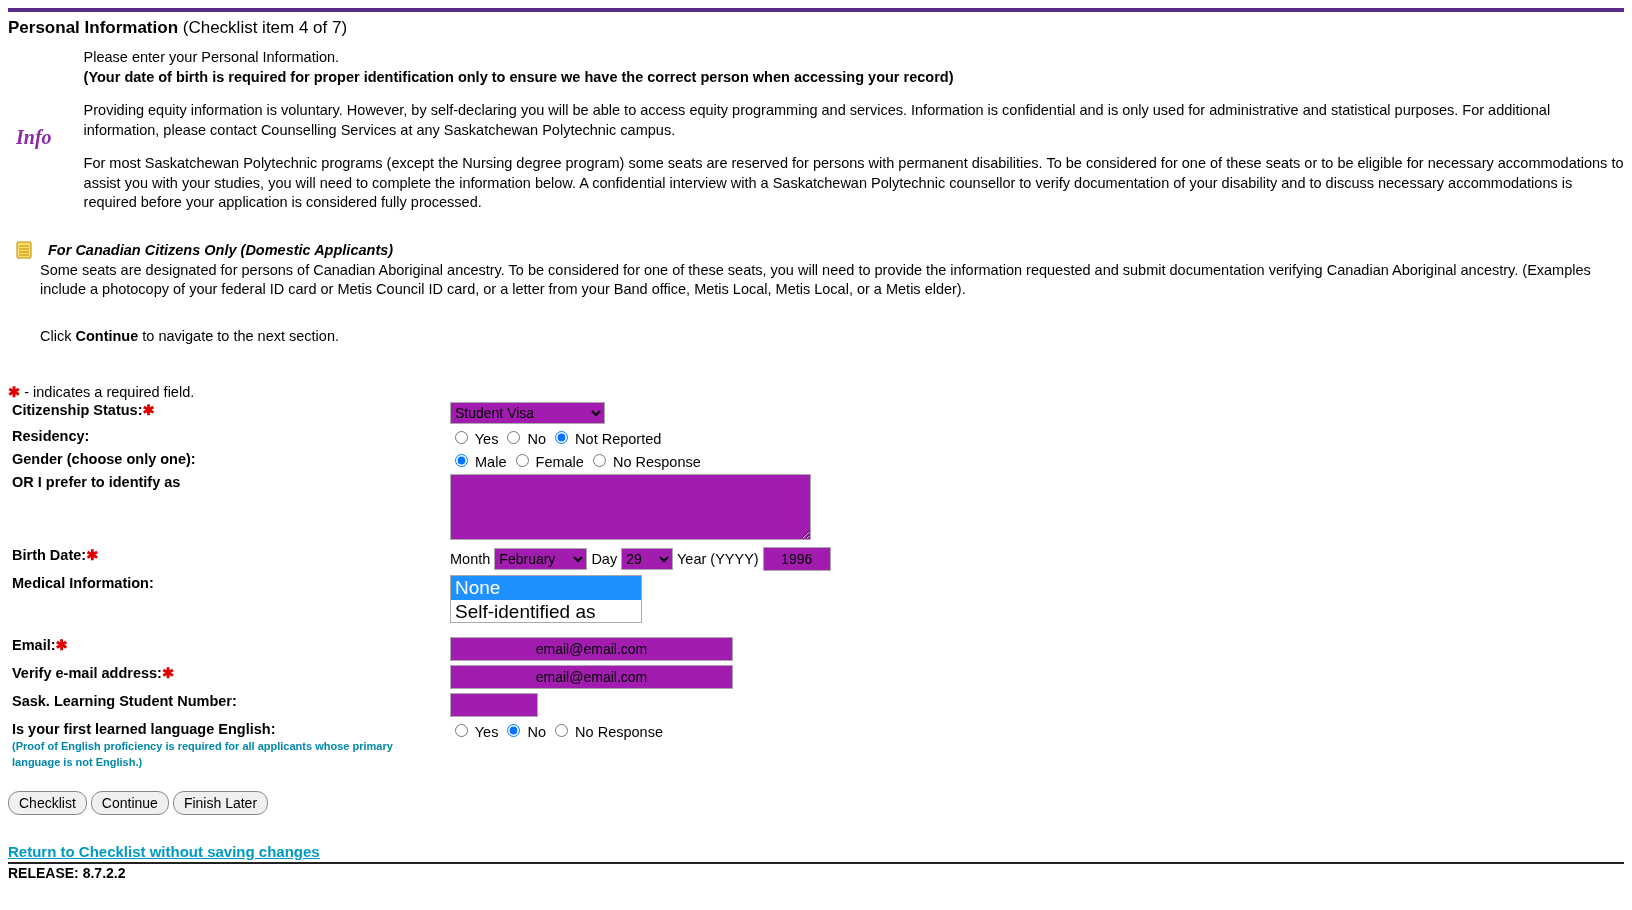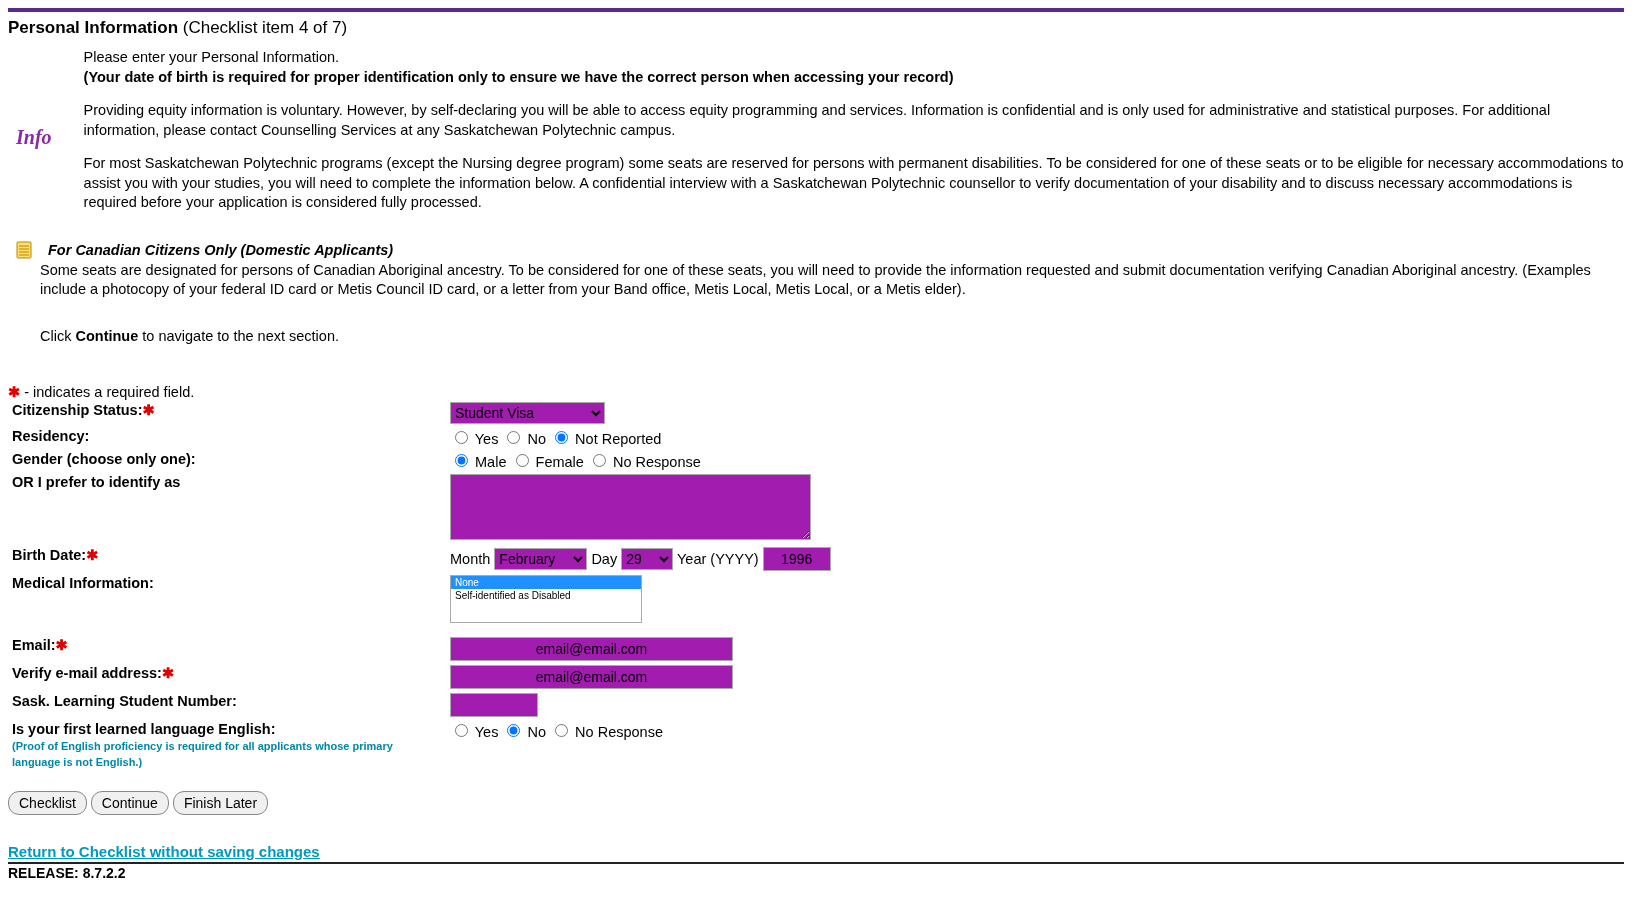--- a/index.html
+++ b/index.html
@@ -73,21 +73,21 @@
   }
   select { height: 22px; }
   input[type=text] { height: 20px; padding: 1px 3px; text-align: center; }
   textarea { width: 355px; height: 60px; resize: both; }
   .listbox {
     width: 190px;
     height: 46px;
     border: 1px solid #aaa;
     overflow-y: scroll;
     background: #fff;
-    font-size: 10px;
+    font-size: 19px;
   }
   .listbox .opt { padding: 1px 4px; cursor: default; }
   .listbox .opt.selected { background: #1e90ff; color: #fff; }
   .sub-note {
     font-size: 11px;
     color: #0088aa;
     font-weight: bold;
   }
   .buttons { margin-top: 20px; }
   .buttons button {

